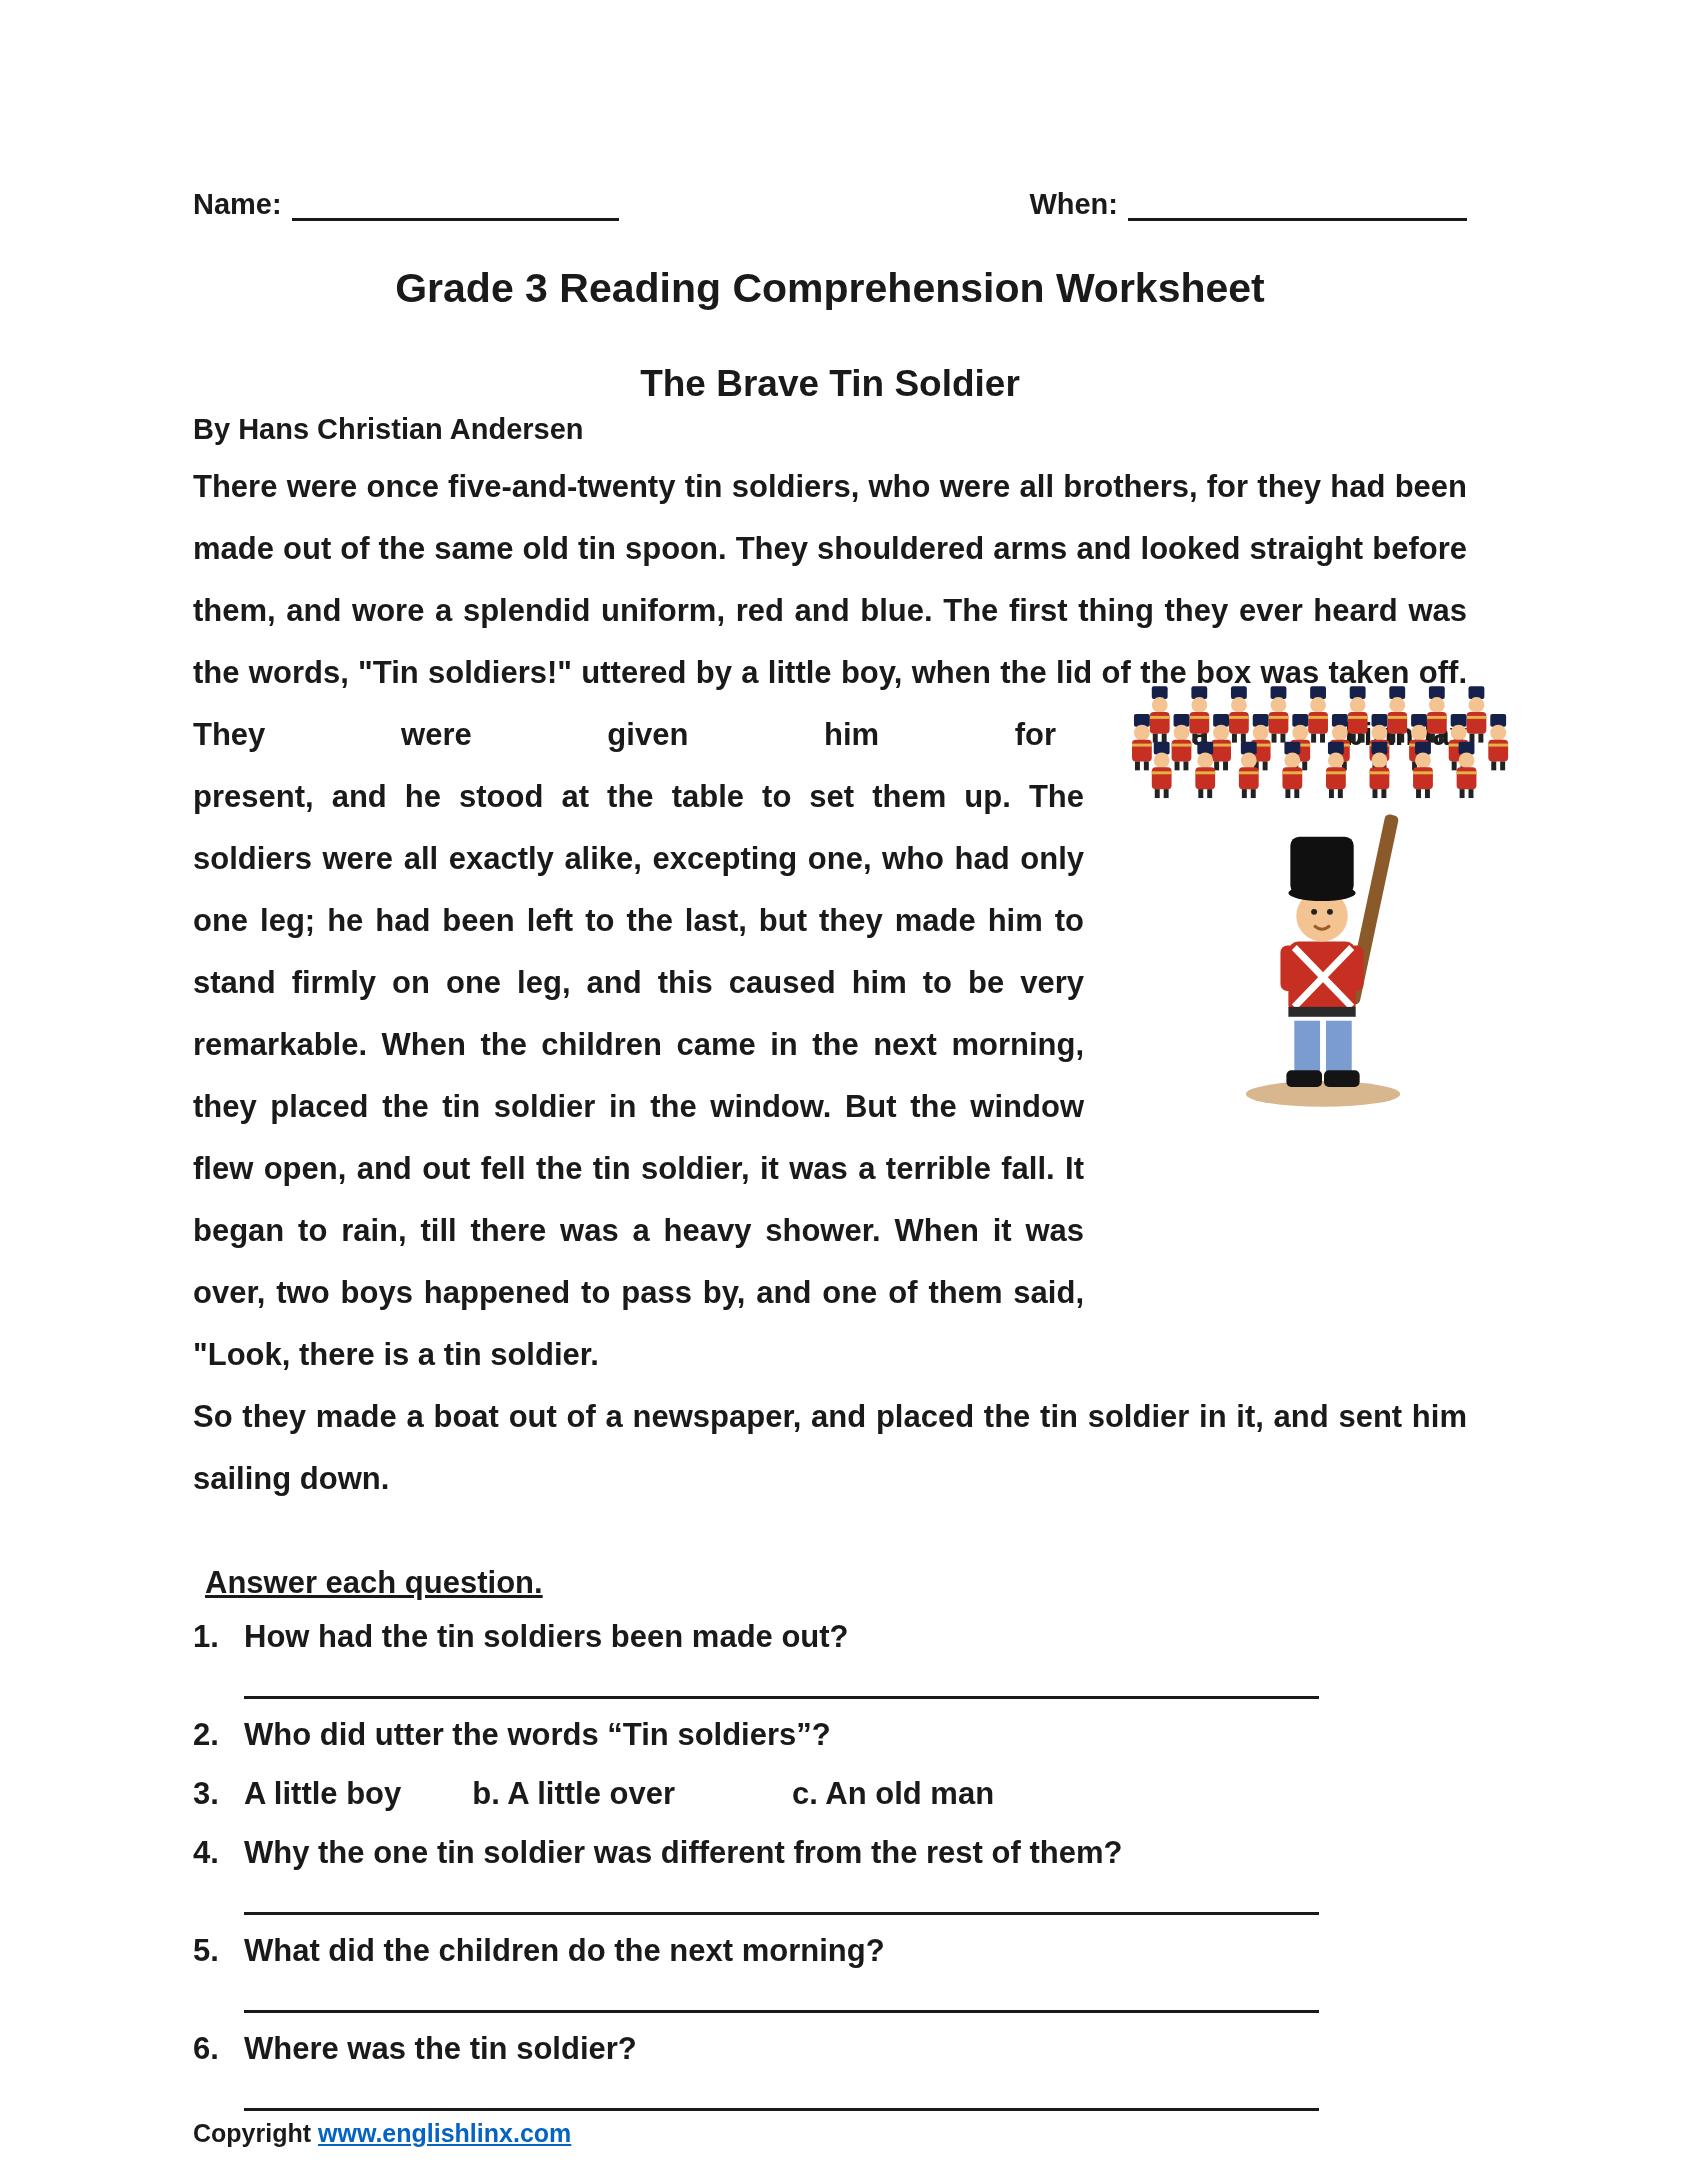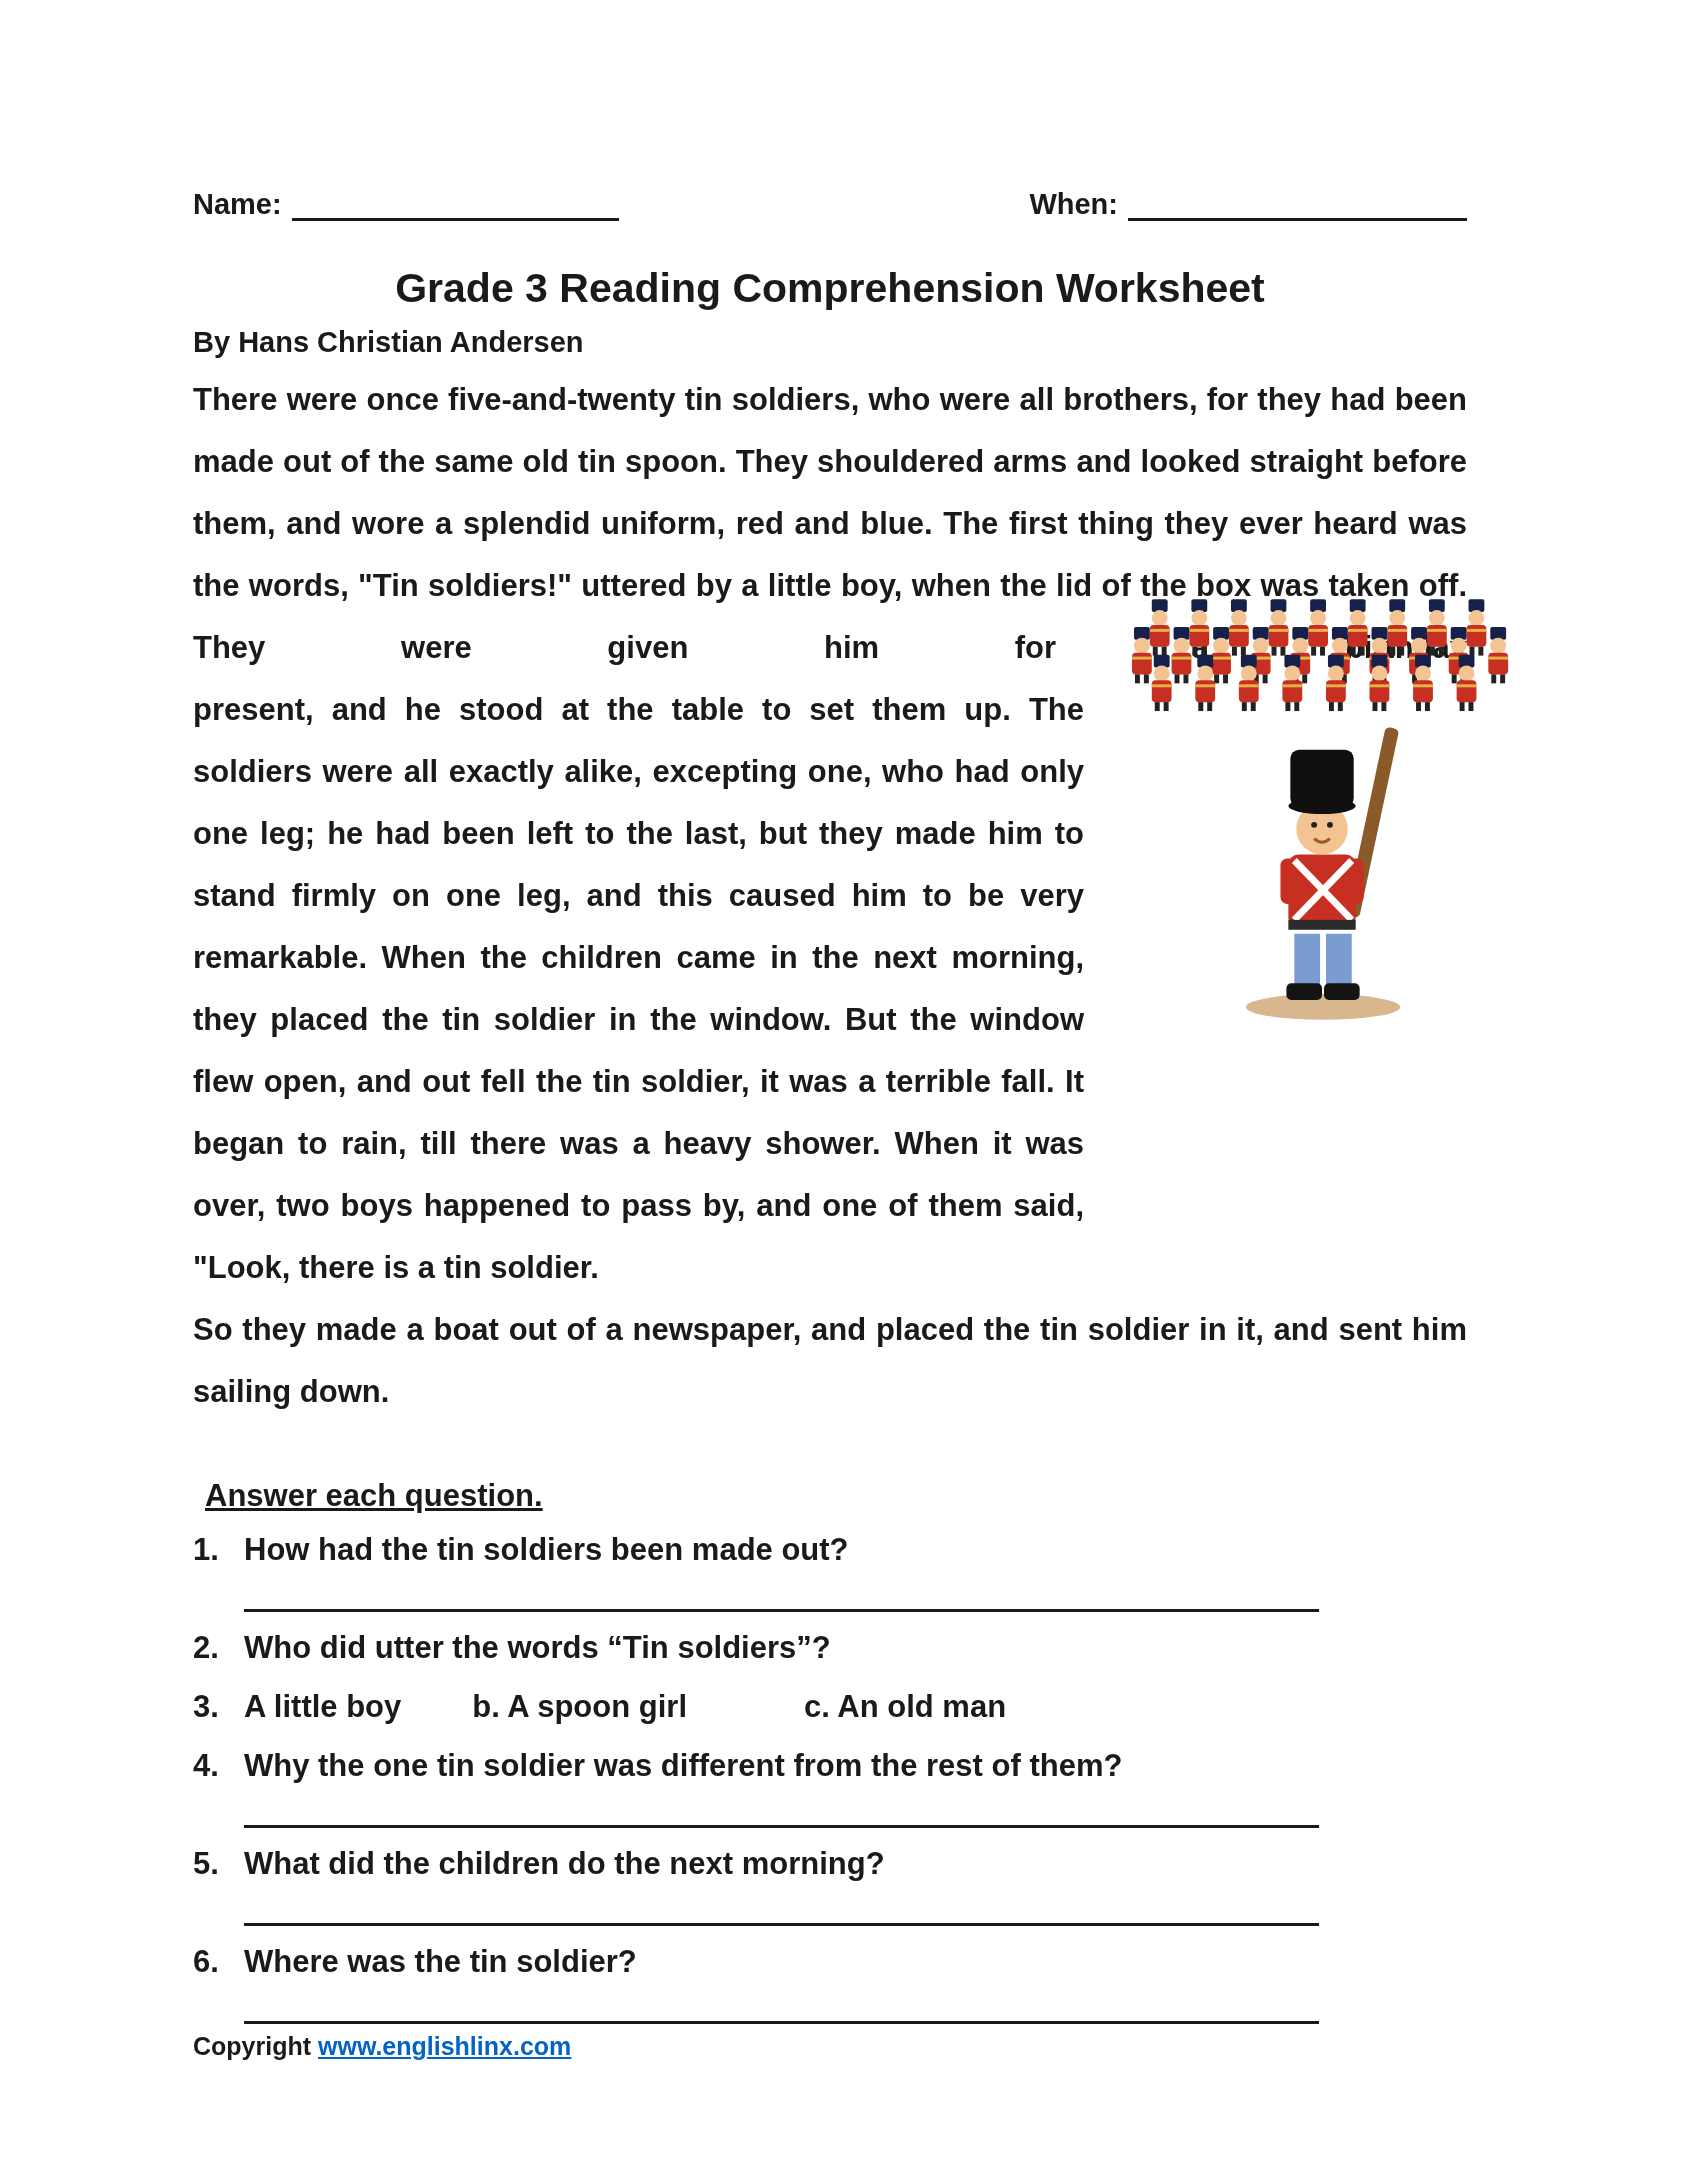--- a/index.html
+++ b/index.html
@@ -106,20 +106,21 @@
       <span class="blank-line name-blank"></span>
     </div>
     <div class="field-pair">
       <span class="field-label">When:</span>
       <span class="blank-line date-blank"></span>
     </div>
   </div>
 
   <h1 class="ws-title">Grade 3 Reading Comprehension Worksheet</h1>
 
+  <h2 class="story-title">The Brave Tin Soldier</h2>
   <div class="byline">By Hans Christian Andersen</div>
 
 
   <div class="story">
     <p class="p1">There were once five-and-twenty tin soldiers, who were all brothers, for they had been made out of the same old tin spoon. They shouldered arms and looked straight before them, and wore a splendid uniform, red and blue. The first thing they ever heard was the words, "Tin soldiers!" uttered by a little boy, when the lid of the box was taken off. They were given him for a birthday</p>
     <p class="p2">present, and he stood at the table to set them up. The soldiers were all exactly alike, excepting one, who had only one leg; he had been left to the last, but they made him to stand firmly on one leg, and this caused him to be very remarkable. When the children came in the next morning, they placed the tin soldier in the window. But the window flew open, and out fell the tin soldier, it was a terrible fall.  It began to rain, till there was a heavy shower. When it was over, two boys happened to pass by, and one of them said, "Look, there is a tin soldier.</p>
     <p class="p3">So they made a boat out of a newspaper, and placed the tin soldier in it, and sent him sailing down.</p>
 
     <div class="illustration">
       <svg width="386" height="426" viewBox="0 0 390 430">
@@ -199,21 +200,21 @@
 
     <div class="q">
       <span class="q-num">2.</span>
       <span class="q-text">Who did utter the words “Tin soldiers”?</span>
     </div>
 
     <div class="q">
       <span class="q-num">3.</span>
       <span class="q-text options">
         <span class="opt-a">A little boy</span>
-        <span class="opt-b">b. A spoon girl</span>
+        <span class="opt-b">b. A little over</span>
         <span class="opt-c">c. An old man</span>
       </span>
     </div>
 
     <div class="q">
       <span class="q-num">4.</span>
       <span class="q-text">Why the one tin soldier was different from the rest of them?</span>
     </div>
     <div class="answer-line"></div>
 

